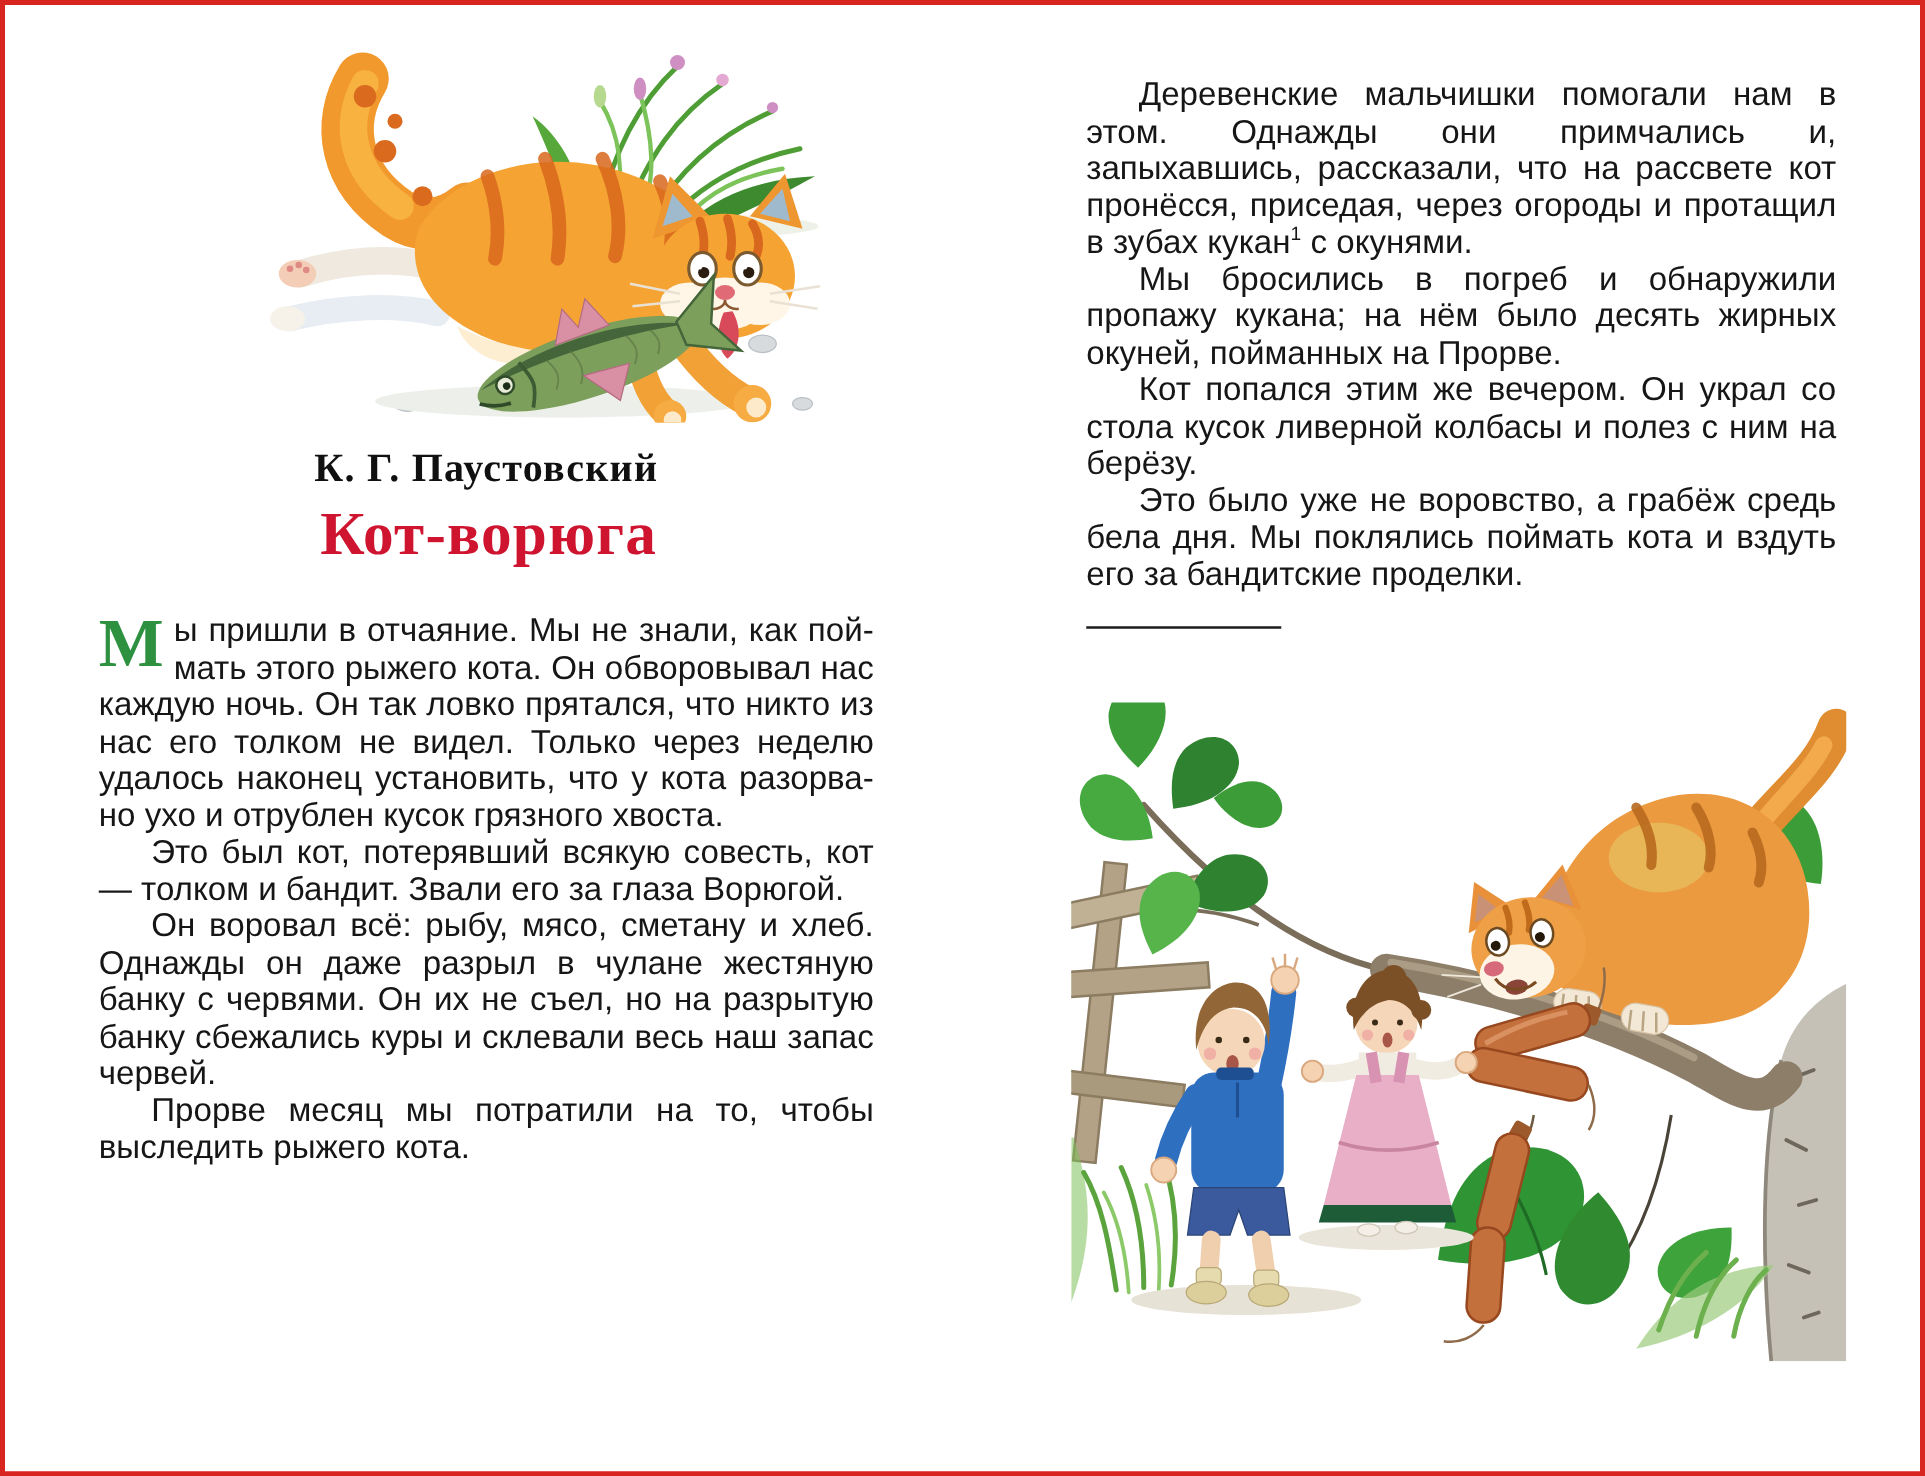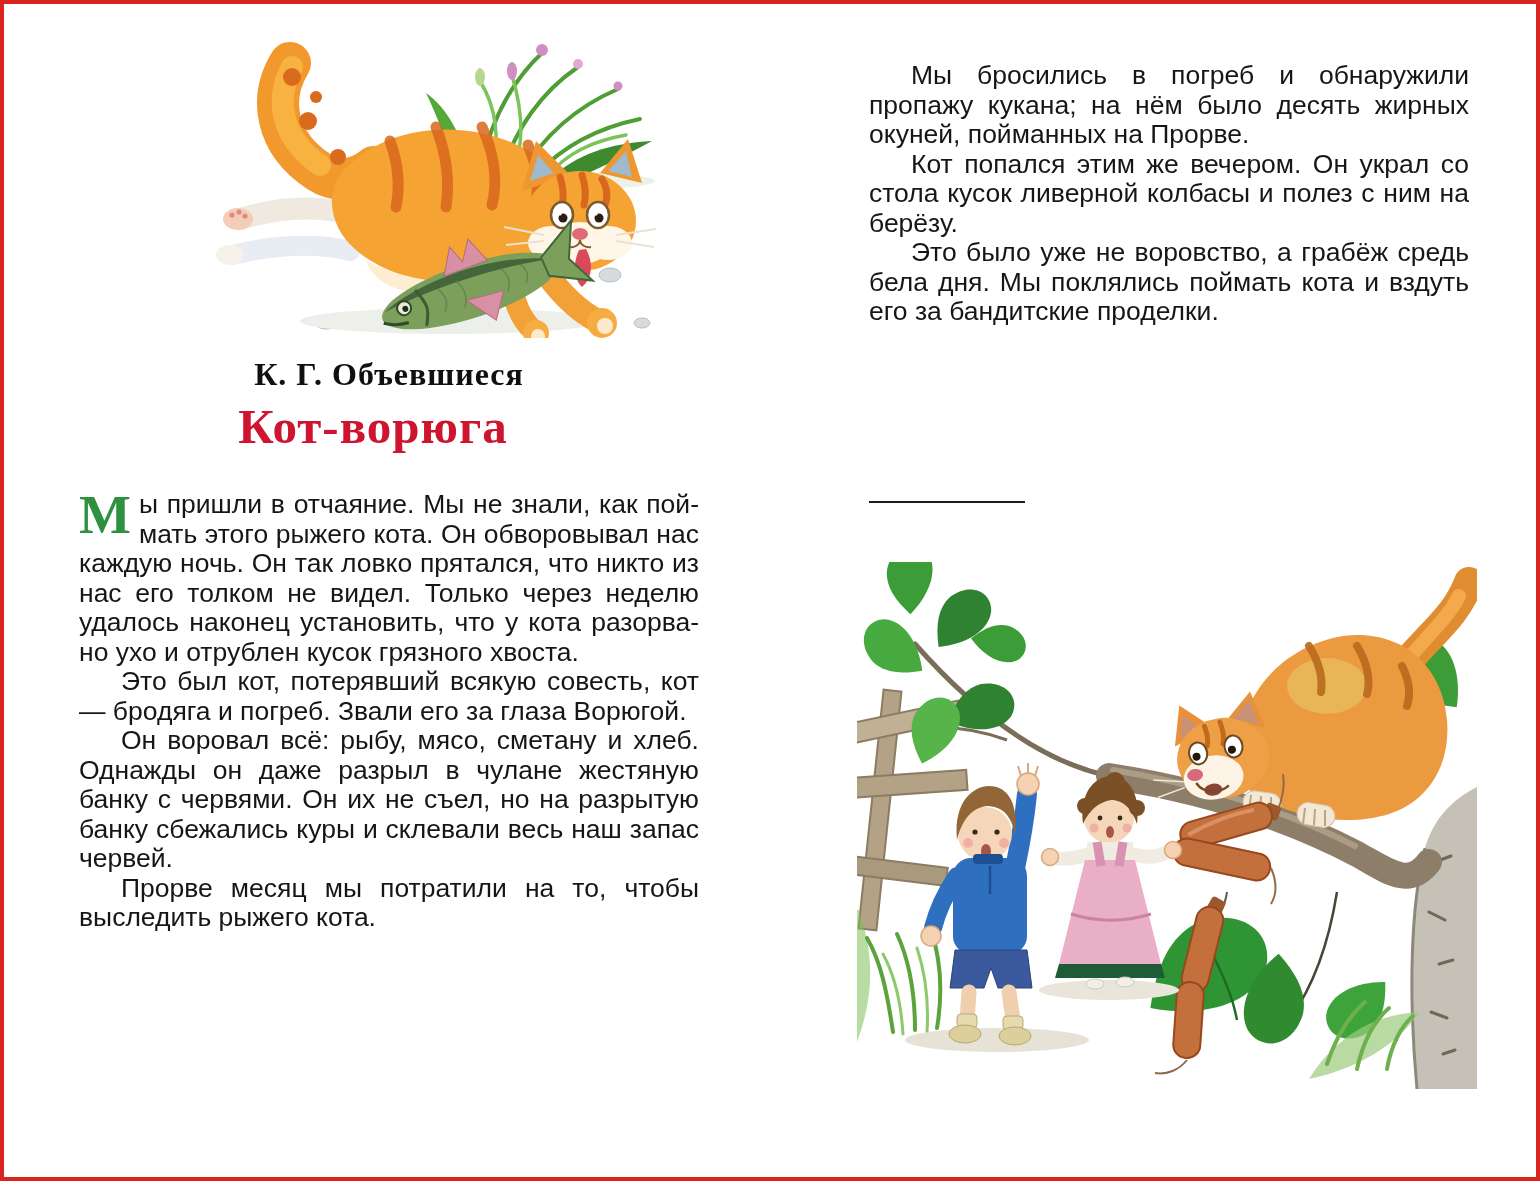--- a/index.html
+++ b/index.html
@@ -13,21 +13,21 @@
   .page.right{left:770px;width:770px;}
   figure.illus{position:absolute;margin:0;padding:0;}
   .illus svg{display:block;width:100%;height:100%;}
   .illus-left{left:136px;top:18px;width:524px;height:316px;}
   .illus-right{left:83px;top:558px;width:620px;height:527px;}
   .author{
     position:absolute;left:75px;top:352px;width:620px;text-align:center;
     font-family:"Liberation Serif",serif;font-weight:bold;font-size:32px;letter-spacing:1px;color:#101010;
   }
   .title{
-    position:absolute;left:59px;top:394px;width:620px;margin:0;text-align:center;
+    position:absolute;left:77px;top:394px;width:620px;margin:0;text-align:center;
     font-family:"Liberation Serif",serif;font-weight:bold;font-size:49px;color:#cf1430;letter-spacing:1px;
   }
   .body{position:absolute;font-size:26.5px;line-height:29.5px;text-align:justify;}
   .left .body{left:75px;top:486px;width:620px;}
   .right .body{left:95px;top:57px;width:600px;}
   .body p{margin:0;hyphens:manual;-webkit-hyphens:manual;}
   .body p.ind{text-indent:42px;}
   .dropcap{
     float:left;font-family:"Liberation Serif",serif;font-weight:bold;
     font-size:55px;line-height:44px;color:#2d9140;margin:3px 8px 0 0;
@@ -171,35 +171,36 @@
               <path d="M-30,-12 C-24,-2 -24,4 -30,12"></path>
                 <path d="M-10,-14 C-4,-3 -4,5 -10,14"></path>
               <path d="M36,-12 C42,-2 42,4 36,12"></path>
                 <path d="M56,-10 C61,-2 61,3 56,10"></path>
             </g>
           </g>
         </g>
       </svg>
     </figure>
 
-    <div class="author">К. Г. Объевшиеся</div>
+    <div class="author">К. Г. Паустовский</div>
     <h1 class="title">Кот-ворюга</h1>
 
     <div class="body">
       <p><span class="dropcap">М</span><span>ы пришли в отчаяние. Мы не знали, как пой­мать этого рыжего кота. Он обворовывал нас каждую ночь. Он так ловко прятался, что никто из нас его толком не видел. Только через неделю удалось наконец установить, что у кота разорва­но ухо и отрублен кусок грязного хвоста.</span></p>
-      <p class="ind">Это был кот, потерявший всякую совесть, кот — бродяга и погреб. Звали его за глаза Во­рюгой.</p>
+      <p class="ind">Это был кот, потерявший всякую совесть, кот — толком и бандит. Звали его за глаза Во­рюгой.</p>
       <p class="ind">Он воровал всё: рыбу, мясо, сметану и хлеб. Однажды он даже разрыл в чулане жестяную банку с червями. Он их не съел, но на разрытую банку сбежались куры и склевали весь наш за­пас червей.</p>
       <p class="ind">Прорве месяц мы потратили на то, чтобы высле­дить рыжего кота.</p>
     </div>
 
   </section>
 
   <section class="page right">
 
     <div class="body">
+      <p class="ind"><span>Деревенские мальчишки помогали нам в этом. Однажды они примчались и, запыхавшись, рас­сказали, что на рассвете кот пронёсся, приседая, через огороды и протащил в зубах кукан</span><sup class="fnref">1</sup><span> с оку­нями.</span></p>
       <p class="ind">Мы бросились в погреб и обнаружили пропажу кукана; на нём было десять жирных окуней, пой­манных на Прорве.</p>
       <p class="ind">Кот попался этим же вечером. Он украл со стола кусок ливерной колбасы и полез с ним на берёзу.</p>
       <p class="ind">Это было уже не воровство, а грабёж средь бела дня. Мы поклялись поймать кота и вздуть его за бандитские проделки.</p>
     </div>
 
     <div class="fnrule"></div>
 
     <figure class="illus illus-right" role="img" aria-label="Кот сидит на ветке берёзы, под веткой висит связка сосисок, внизу стоят удивлённые мальчик и девочка у старого забора">
       <svg viewBox="0 0 620 527" xmlns="http://www.w3.org/2000/svg">
         <defs>

